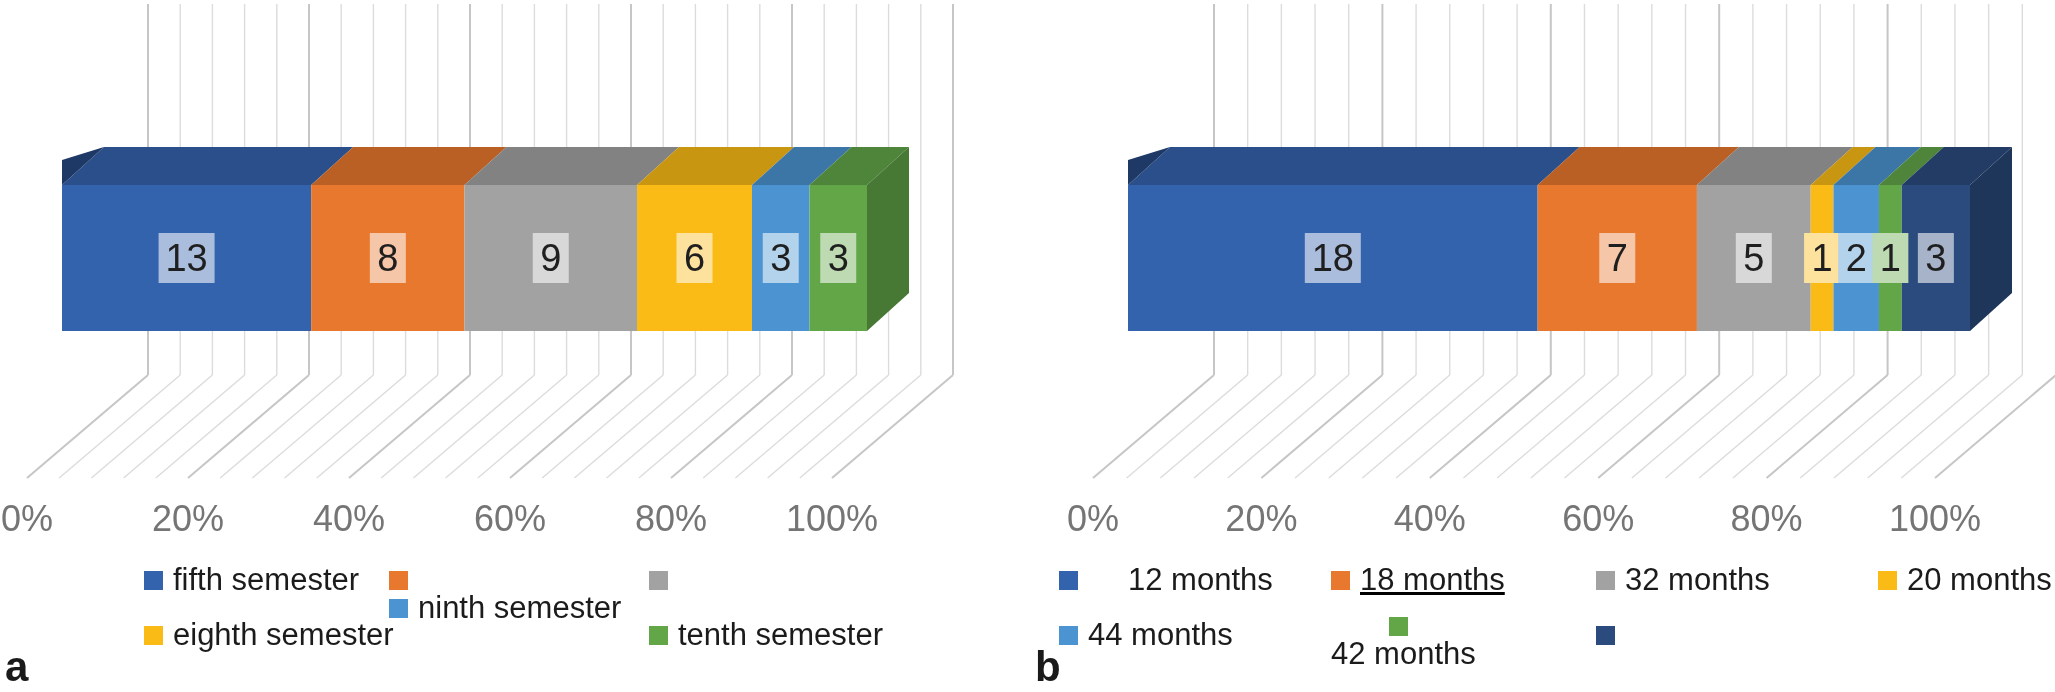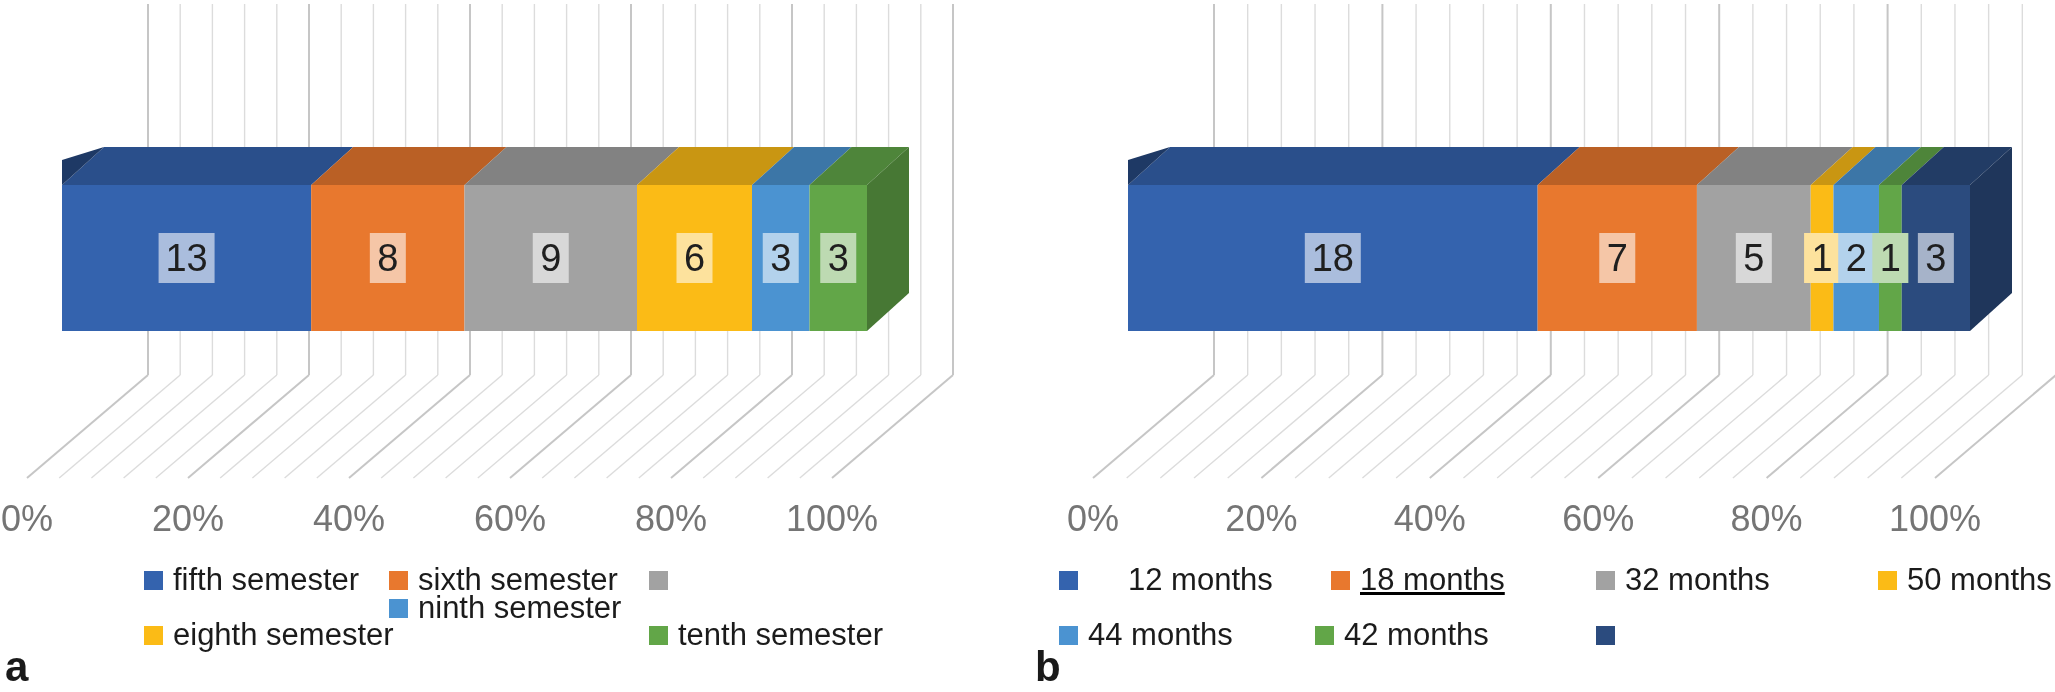--- a/index.html
+++ b/index.html
@@ -104,21 +104,20 @@
       <rect x="820.25" y="233" width="36" height="50" fill="rgb(189,218,178)"></rect>
       <text x="838.25" y="271" text-anchor="middle" font-size="38" fill="#1f1f1f" font-family="Liberation Sans, sans-serif">3</text>
     </svg>
   <div id="legend-a">
       <div class="legend-item" style="left: 135px; top: 562px;">
         <span class="legend-swatch" style="background: rgb(52, 99, 174);"></span>
         <span class="legend-label">fifth semester</span>
       </div>
       <div class="legend-item" style="left: 380px; top: 562px;">
         <span class="legend-swatch" style="background: rgb(232, 120, 46);"></span>
-        <span class="legend-label">sixth semester</span>
       </div>
       <div class="legend-item" style="left: 640px; top: 562px;">
         <span class="legend-swatch" style="background: rgb(162, 162, 162);"></span>
       </div>
       <div class="legend-item" style="left: 135px; top: 617px;">
         <span class="legend-swatch" style="background: rgb(251, 187, 22);"></span>
         <span class="legend-label">eighth semester</span>
       </div>
       <div class="legend-item" style="left: 380px; top: 590px;">
         <span class="legend-swatch" style="background: rgb(75, 147, 209);"></span>
@@ -231,27 +230,27 @@
       <div class="legend-item" style="left: 292px; top: 562px; text-decoration: underline;">
         <span class="legend-swatch" style="background: rgb(232, 120, 46);"></span>
         <span class="legend-label">18 months</span>
       </div>
       <div class="legend-item" style="left: 557px; top: 562px;">
         <span class="legend-swatch" style="background: rgb(162, 162, 162);"></span>
         <span class="legend-label">32 months</span>
       </div>
       <div class="legend-item" style="left: 839px; top: 562px;">
         <span class="legend-swatch" style="background: rgb(251, 187, 22);"></span>
-        <span class="legend-label">50 months</span>
+        <span class="legend-label">20 months</span>
       </div>
       <div class="legend-item" style="left: 20px; top: 617px;">
         <span class="legend-swatch" style="background: rgb(75, 147, 209);"></span>
         <span class="legend-label">44 months</span>
       </div>
-      <div class="legend-item" style="left: 276px; top: 617px;">
+      <div class="legend-item" style="left: 292px; top: 617px; flex-direction: column;">
         <span class="legend-swatch" style="background: rgb(98, 166, 72);"></span>
         <span class="legend-label">42 months</span>
       </div>
       <div class="legend-item" style="left: 557px; top: 617px;">
         <span class="legend-swatch" style="background: rgb(43, 75, 126);"></span>
       </div>
     </div>
   <div class="corner-label">b</div>
 </div>
 

